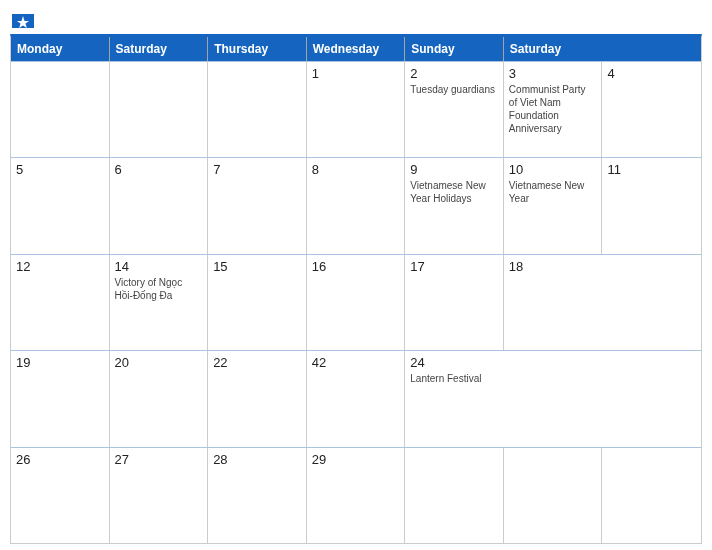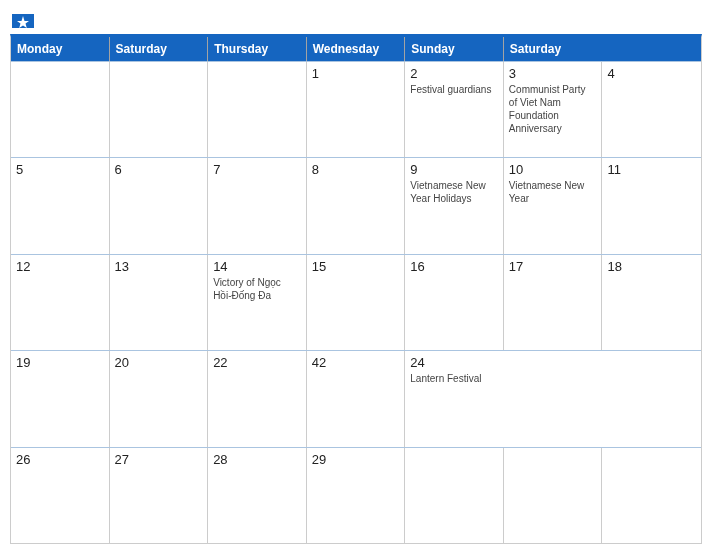--- a/index.html
+++ b/index.html
@@ -153,21 +153,21 @@
 
     <div class="cal-week">
           <div class="cal-cell empty-cell"></div>
           <div class="cal-cell empty-cell"></div>
           <div class="cal-cell empty-cell"></div>
           <div class="cal-cell">
             <span class="day-num">1</span>
           </div>
           <div class="cal-cell">
             <span class="day-num">2</span>
-            <span class="day-event">Festival guardians</span>
+            <span class="day-event">Tuesday guardians</span>
           </div>
           <div class="cal-cell">
             <span class="day-num">3</span>
             <span class="day-event">Communist Party of Viet Nam Foundation Anniversary</span>
           </div>
           <div class="cal-cell">
             <span class="day-num">4</span>
           </div>
         </div>
         <div class="cal-week">
@@ -191,23 +191,20 @@
             <span class="day-num">10</span>
             <span class="day-event">Vietnamese New Year</span>
           </div>
           <div class="cal-cell">
             <span class="day-num">11</span>
           </div>
         </div>
         <div class="cal-week">
           <div class="cal-cell">
             <span class="day-num">12</span>
-          </div>
-          <div class="cal-cell">
-            <span class="day-num">13</span>
           </div>
           <div class="cal-cell">
             <span class="day-num">14</span>
             <span class="day-event">Victory of Ngọc Hồi-Đống Đa</span>
           </div>
           <div class="cal-cell">
             <span class="day-num">15</span>
           </div>
           <div class="cal-cell">
             <span class="day-num">16</span>

